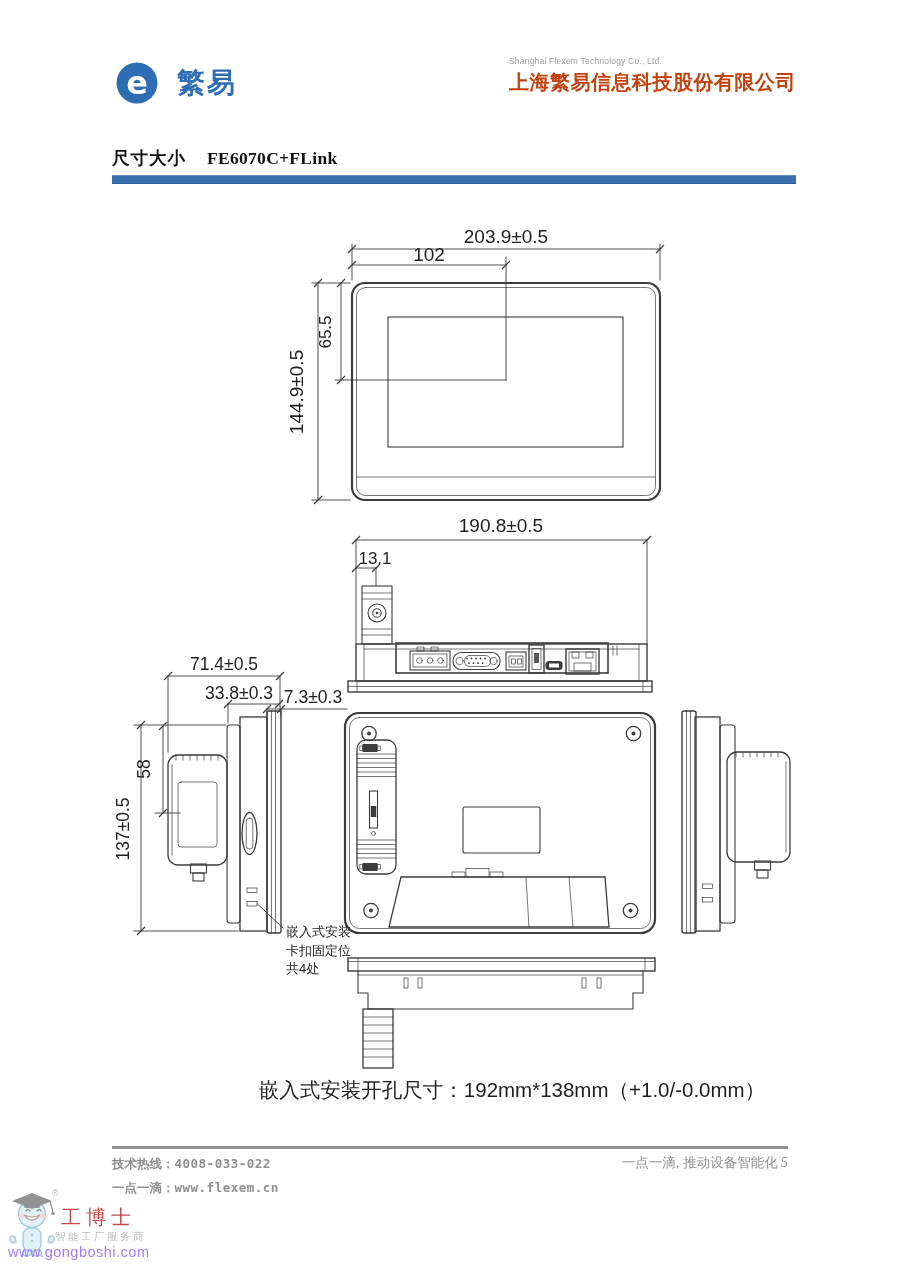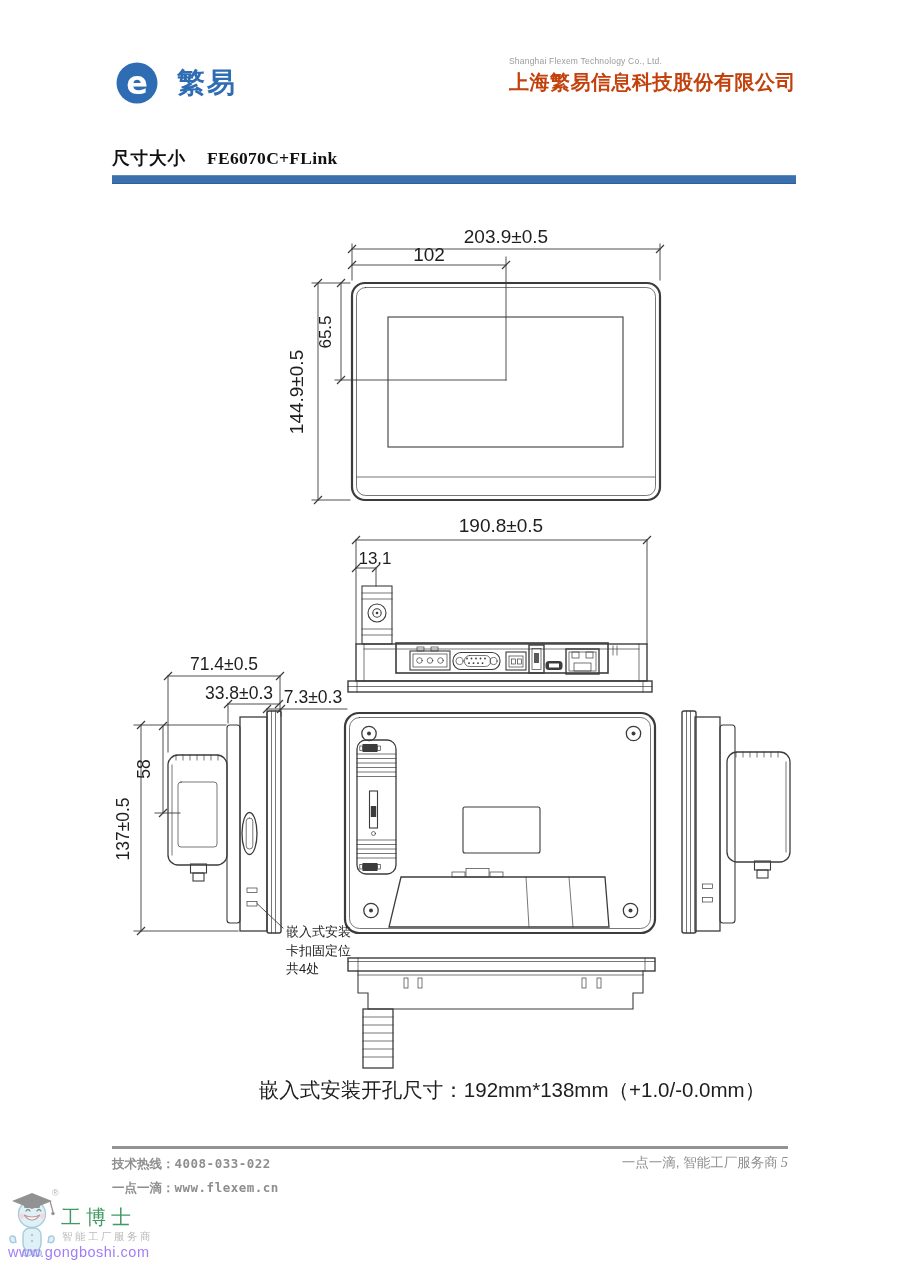--- a/index.html
+++ b/index.html
@@ -32,23 +32,23 @@
   
   #footRule{position:absolute;left:112px;top:1146px;width:676px;height:2.5px;background:#939393;}
   #footInfo{position:absolute;left:112px;top:1152px;font-size:12.5px;color:#8e8e8e;line-height:23px;font-weight:bold;}
   #footInfo .mono{font-family:"DejaVu Sans Mono","Liberation Mono",monospace;letter-spacing:.5px;}
   #footSlogan{position:absolute;right:112px;top:1154px;font-size:13.5px;color:#8e8e8e;}
   #footSlogan .pg{font-style:italic;font-family:"Liberation Serif","DejaVu Serif",serif;
                   font-size:14.5px;margin-left:3px;}
   
   #wm{position:absolute;left:6px;top:1186px;width:170px;height:84px;opacity:.8;}
   #wm .reg{position:absolute;left:46px;top:2px;font-size:9px;color:#a0a0a0;}
-  #wm .name{position:absolute;left:55px;top:18px;font-size:20px;color:#15803d;letter-spacing:5px;
+  #wm .name{position:absolute;left:55px;top:18px;font-size:20px;color:#b91c1c;letter-spacing:5px;
             font-family:Liberation Mono, monospace;}
-  #wm .tag{position:absolute;left:56px;top:44px;font-size:10.5px;color:#ababab;letter-spacing:2.5px;}
+  #wm .tag{position:absolute;left:49px;top:44px;font-size:10.5px;color:#ababab;letter-spacing:2.5px;}
   #wm .url{position:absolute;left:2px;top:58px;font-size:14.5px;color:#8b5cf6;letter-spacing:.5px;}
 </style>
 </head>
 <body>
 
 <div id="page">
 
   <div id="logo">
     <svg width="42" height="42" viewBox="0 0 42 42">
       <circle cx="21" cy="21" r="20.5" fill="#2e6cb4"></circle>
@@ -270,21 +270,21 @@
 
     <text class="cjk" x="512" y="1097" text-anchor="middle" font-size="20.5">嵌入式安装开孔尺寸：192mm*138mm（+1.0/-0.0mm）</text>
   </svg>
 
   <div id="footRule"></div>
   <div id="footInfo">
     <div><span>技术热线：</span><span class="mono">4008-033-022</span></div>
     <div><span>一点一滴：</span><span class="mono">www.flexem.cn</span></div>
   </div>
   <div id="footSlogan">
-    <span>一点一滴, 智能工厂服务商</span><span class="pg">5</span>
+    <span>一点一滴, 推动设备智能化</span><span class="pg">5</span>
   </div>
 
   <div id="wm">
     <svg width="54" height="72" viewBox="0 0 54 72">
       <g stroke="#8fbfd4" stroke-width="1.4" fill="#d9edf6">
         <path d="M9,51 Q3,48 4,54 Q5,58 10,56 Z"></path>
         <path d="M43,51 Q49,48 48,54 Q47,58 42,56 Z"></path>
         <rect x="17" y="42" width="18" height="23" rx="7"></rect>
         <ellipse cx="21" cy="67" rx="4.5" ry="3"></ellipse>
         <ellipse cx="31" cy="67" rx="4.5" ry="3"></ellipse>

